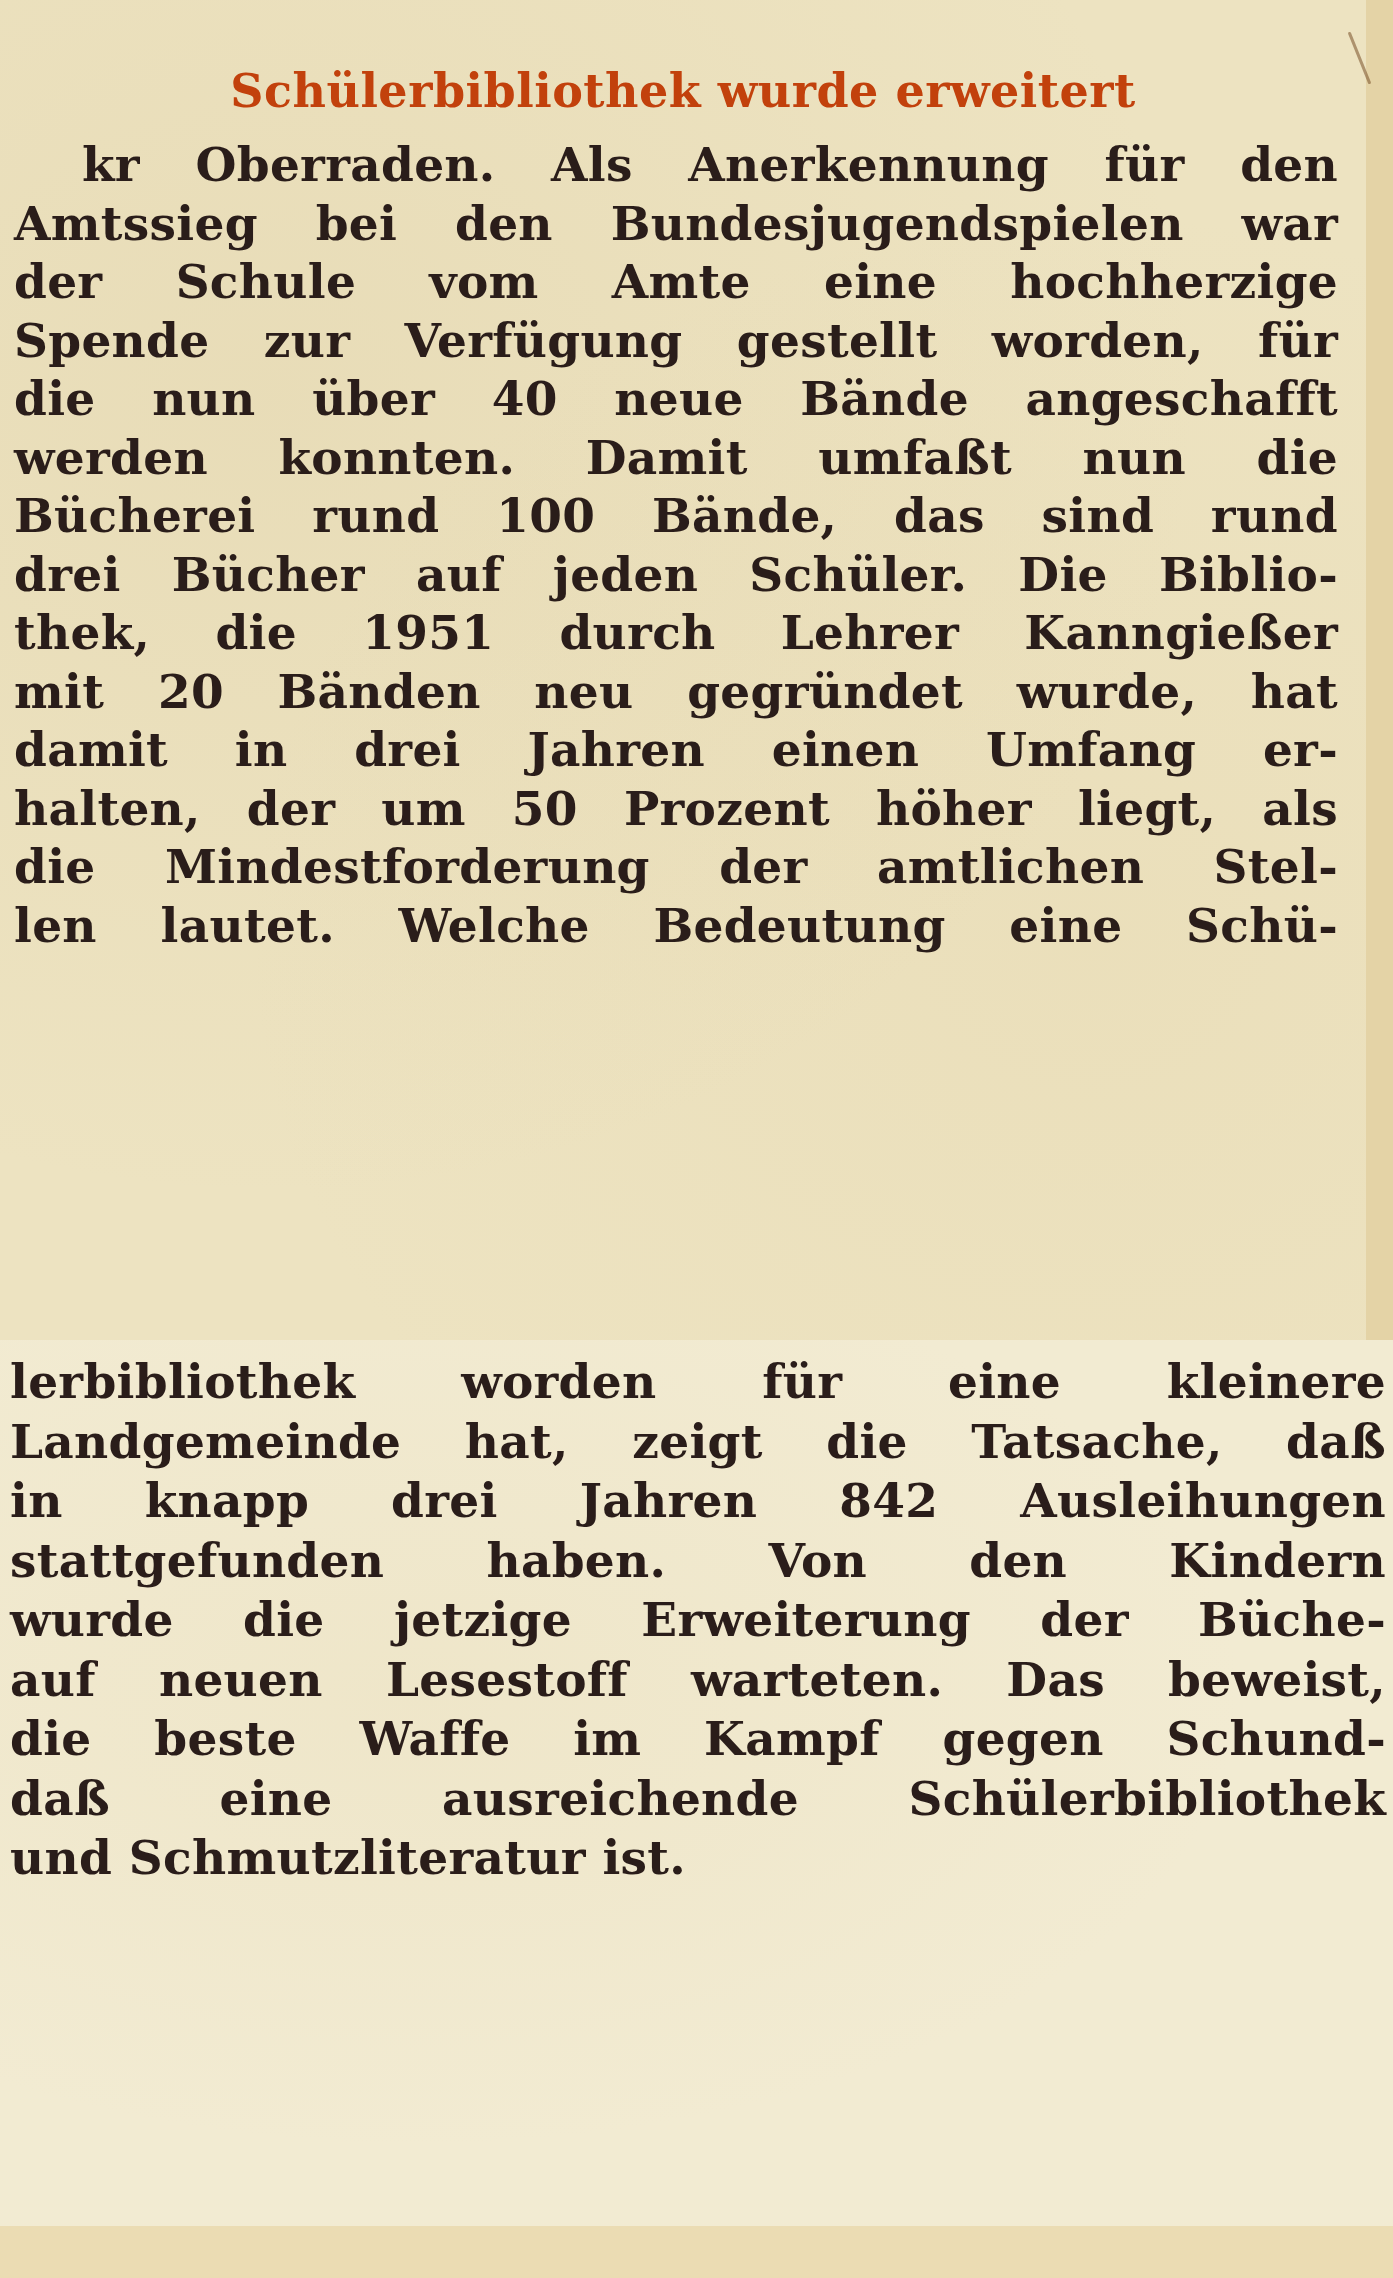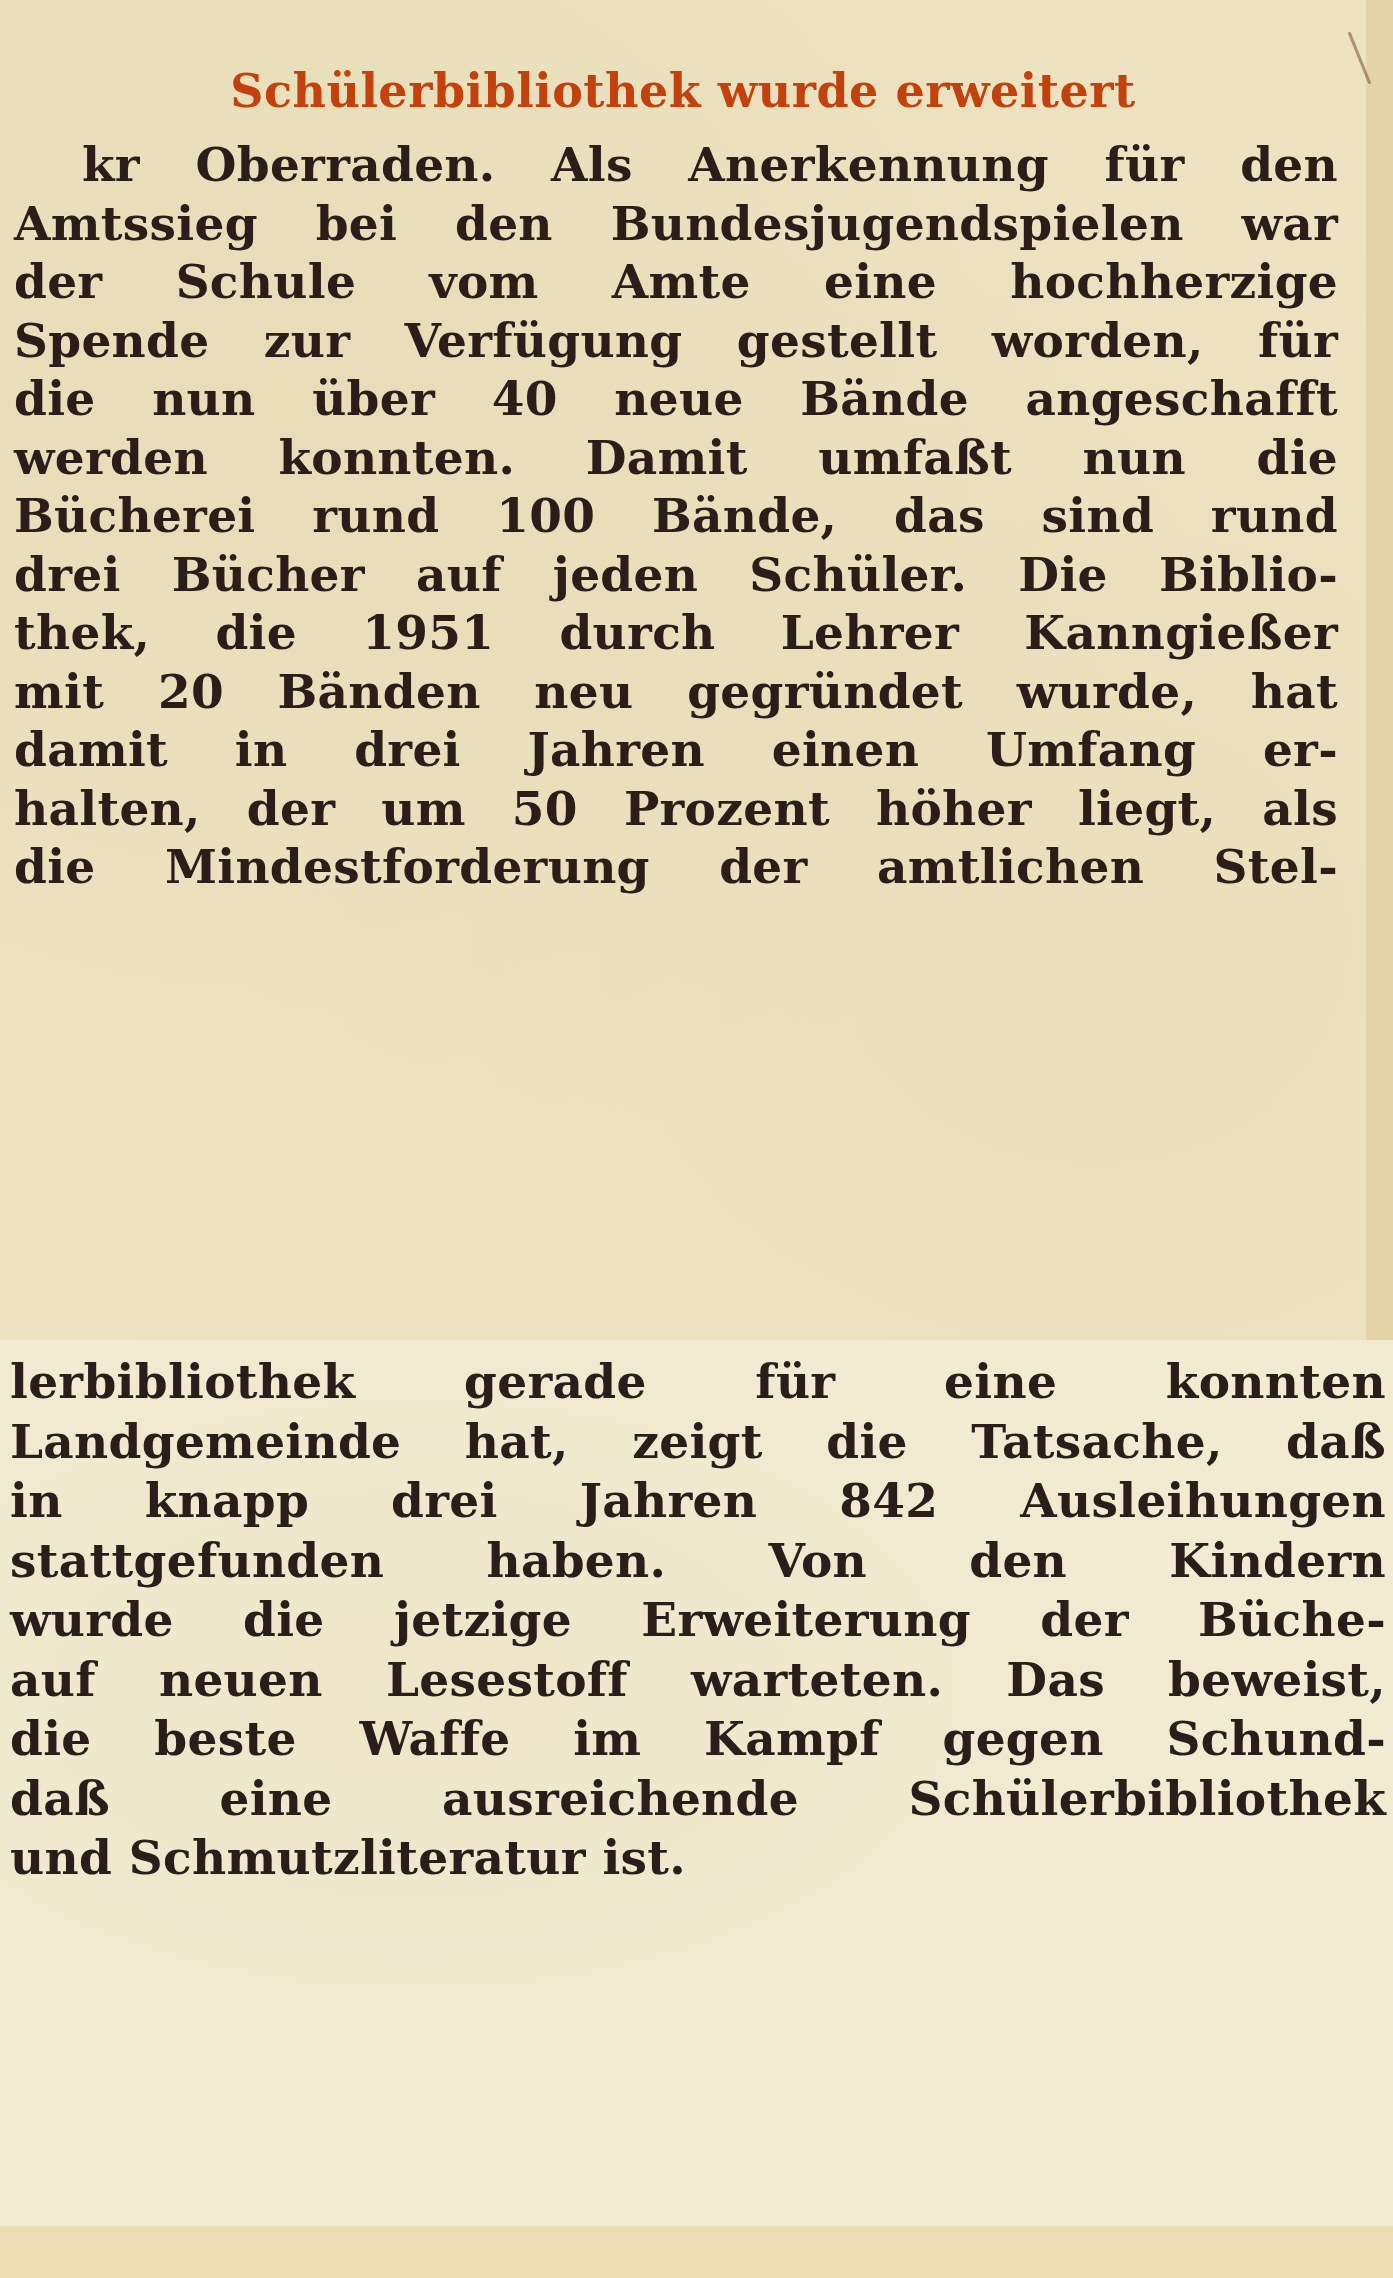--- a/index.html
+++ b/index.html
@@ -130,24 +130,25 @@
   <li class="line">Spende zur Verfügung gestellt worden, für</li>
   <li class="line">die nun über 40 neue Bände angeschafft</li>
   <li class="line">werden konnten. Damit umfaßt nun die</li>
   <li class="line">Bücherei rund 100 Bände, das sind rund</li>
   <li class="line">drei Bücher auf jeden Schüler. Die Biblio-</li>
   <li class="line">thek, die 1951 durch Lehrer Kanngießer</li>
   <li class="line">mit 20 Bänden neu gegründet wurde, hat</li>
   <li class="line">damit in drei Jahren einen Umfang er-</li>
   <li class="line">halten, der um 50 Prozent höher liegt, als</li>
   <li class="line">die Mindestforderung der amtlichen Stel-</li>
+  <li class="line">len lautet. Welche Bedeutung eine Schü-</li>
 </ol>
 
 <ol class="body-lines lower-lines">
-  <li class="line">lerbibliothek gerade für eine konnten</li>
+  <li class="line">lerbibliothek worden für eine kleinere</li>
   <li class="line">Landgemeinde hat, zeigt die Tatsache, daß</li>
   <li class="line">in knapp drei Jahren 842 Ausleihungen</li>
   <li class="line">stattgefunden haben. Von den Kindern</li>
   <li class="line">wurde die jetzige Erweiterung der Büche-</li>
   <li class="line">auf neuen Lesestoff warteten. Das beweist,</li>
   <li class="line">die beste Waffe im Kampf gegen Schund-</li>
   <li class="line">daß eine ausreichende Schülerbibliothek</li>
   <li class="line last">und Schmutzliteratur ist.</li>
 </ol>
 

